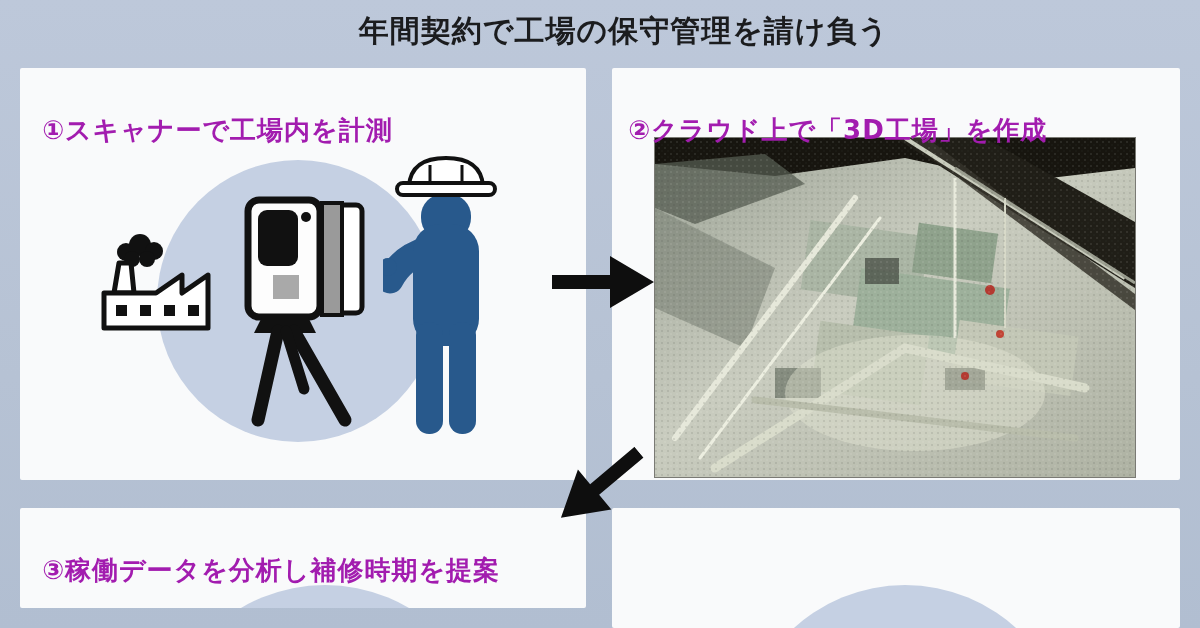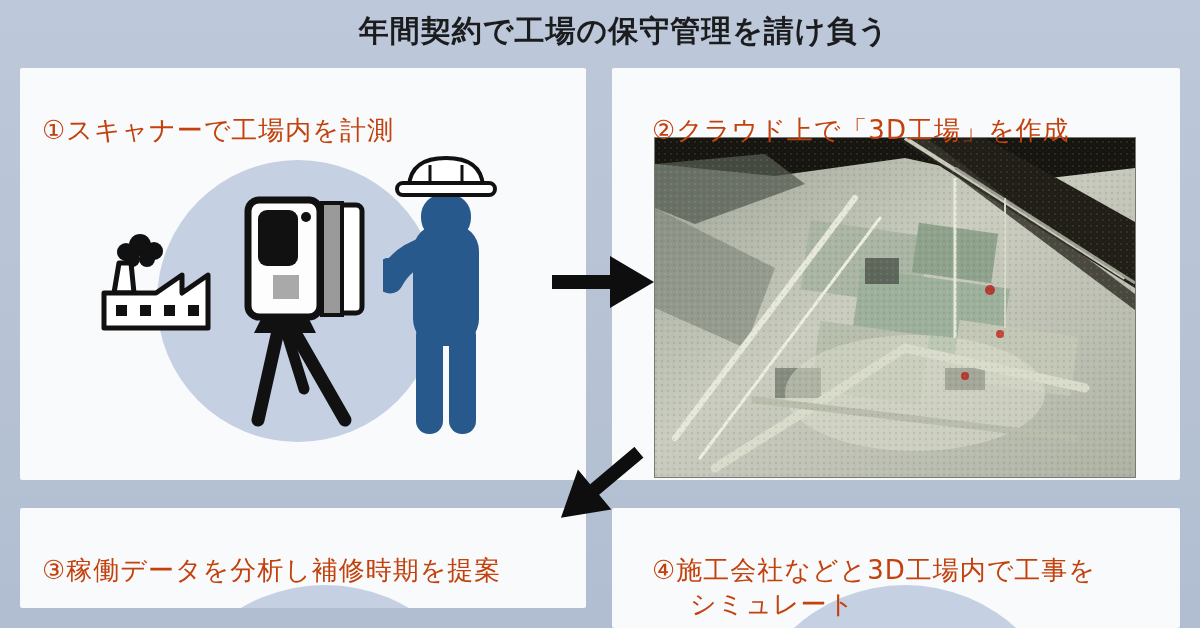--- a/index.html
+++ b/index.html
@@ -12,24 +12,24 @@
     position:absolute;top:11px;left:0;width:1200px;text-align:center;
     font-size:30px;font-weight:bold;color:#1b1c1e;letter-spacing:1px;white-space:nowrap;padding-left:24px;
   }
   .panel{position:absolute;background:#f9fafb;border-radius:2px;overflow:hidden;}
   .panel-1{left:20px;top:68px;width:566px;height:412px;}
   .panel-2{left:612px;top:68px;width:568px;height:412px;}
   .panel-3{left:20px;top:508px;width:566px;height:100px;}
   .panel-4{left:612px;top:508px;width:568px;height:120px;}
   .heading{
     position:absolute;top:23px;left:22px;
-    font-size:26px;font-weight:normal;color:#c2410c;letter-spacing:1px;
+    font-size:26px;font-weight:bold;color:#a21caf;letter-spacing:1px;
     line-height:34px;white-space:nowrap;
   }
-  .panel-2 .heading,.panel-4 .heading{left:40px;}
+  .panel-2 .heading,.panel-4 .heading{left:16px;}
   .circle{
     position:absolute;border-radius:50%;background:#c5d0e3;
   }
   .circle-main{left:137px;top:92px;width:282px;height:282px;}
   .circle-b3{left:140px;top:77px;width:330px;height:330px;}
   .circle-b4{left:128px;top:77px;width:330px;height:330px;}
   .illus{position:absolute;inset:0;}
   .icon-abs{position:absolute;}
   .photo{
     position:absolute;left:43px;top:70px;width:480px;height:339px;
@@ -139,24 +139,20 @@
     <h2 class="heading">②クラウド上で「3D工場」を作成</h2>
   </section>
 
   <section class="panel panel-3">
     <div class="circle circle-b3"></div>
     <h2 class="heading">③稼働データを分析し補修時期を提案</h2>
   </section>
 
   <section class="panel panel-4">
     <div class="circle circle-b4"></div>
-    <h2 class="heading">
-      <span>④施工会社などと3D工場内で工事を</span><br>
-      <span style="margin-left:38px;">シミュレート</span>
-    </h2>
   </section>
 
   <div class="arrow" style="left:552px;top:254px;">
     <svg width="102" height="56" viewBox="0 0 102 56">
       <polygon points="0,21 58,21 58,2 102,28 58,54 58,35 0,35" fill="#0e0e0e"></polygon>
     </svg>
   </div>
 
   <div class="arrow arrow-diag" style="left:549px;top:457px;">
     <svg width="102" height="56" viewBox="0 0 102 56">

